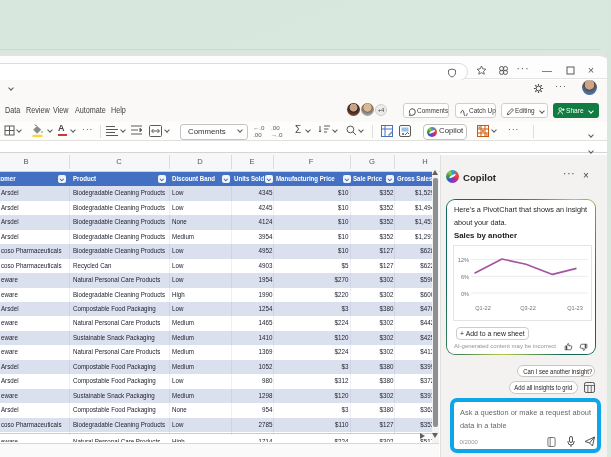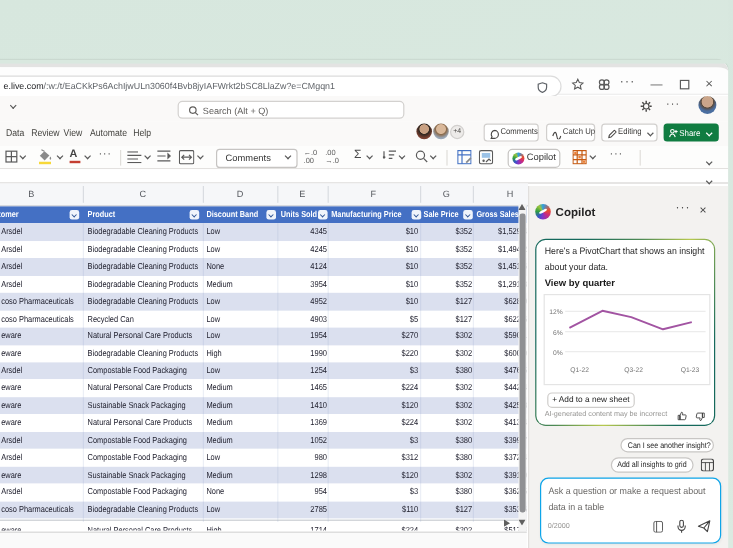--- a/index.html
+++ b/index.html
@@ -57,33 +57,32 @@
 #vsbthumb{position:absolute;left:432.5px;top:178px;width:5px;height:249px;background:#8f9093;border-radius:2px}
 
 #panel{position:absolute;left:439.5px;top:155px;width:167.5px;height:302px;background:#f3f2f0;border-left:1px solid #e1dfdd}
 #card{position:absolute;left:446px;top:198.5px;width:150px;height:156.5px;border-radius:9px;background:linear-gradient(115deg,#15695c 18%,#4e8a55 40%,#b7c94f 58%,#15695c 85%);padding:1.4px}
 #cardin{width:100%;height:100%;background:#fff;border-radius:7.6px;position:relative}
 .ctext{position:absolute;left:6.5px;top:4.5px;font-size:7.8px;line-height:12.3px;color:#262626;white-space:nowrap;transform:scaleX(.935);transform-origin:0 0}
 .ctitle{position:absolute;left:6.5px;top:31.5px;font-size:7.9px;font-weight:bold;color:#1a1a1a}
 #chart{position:absolute;left:5.5px;top:45px;width:139px;height:76.5px;border:1px solid #e4e4e4;background:#fff}
 .chip{position:absolute;height:12.5px;background:#fff;border:1px solid #c8c6c4;border-radius:6.5px;font-size:6.8px;color:#242424;text-align:center;line-height:11.5px;white-space:nowrap}
 .chip span{display:inline-block;transform:scaleX(.87);transform-origin:50% 50%}
-#askbox{position:absolute;left:449.5px;top:397.5px;width:151px;height:55px;background:#fff;border:1px solid #0ea5e9;border-radius:7px;box-shadow:0 1px 2px rgba(0,0,0,.05)}
+#askbox{position:absolute;left:449.5px;top:397.5px;width:151px;height:55px;background:#fff;border:4px solid #0ea5e9;border-radius:7px;box-shadow:0 1px 2px rgba(0,0,0,.05)}
 .ph{position:absolute;left:6.5px;top:4px;font-size:7.8px;line-height:13px;color:#6a6866;white-space:nowrap;transform:scaleX(.95);transform-origin:0 0}
 .tiny{font-size:6px;color:#949391}
 
 .cplogo{position:absolute;border-radius:50%;background:conic-gradient(from 0deg,#2b9fe3,#ea4d2a 75deg,#cc2a7c 125deg,#7e36c9 185deg,#3457c4 225deg,#2f9e41 275deg,#9ec43a 325deg,#2b9fe3 360deg)}
 .cplogo:after{content:"";position:absolute;left:22%;top:42%;width:56%;height:15%;background:#fff;border-radius:40%;transform:rotate(-28deg)}
 </style></head>
 <body>
 <div id="win">
 
 <div id="toolbar">
  <div id="urlpill">
-        <span id="urltxt"><b>e.live.com</b>/:w:/t/EaCKkPs6AchIjwULn3060f4Bvb8jyIAFWrkt2bSC8LlaZw?e=CMgqn1</span>
    <svg style="position:absolute;right:10px;top:4px" width="10" height="10" viewBox="0 0 10 10">
           <path d="M5 1l3.5 1.2v2.6c0 2-1.6 3.6-3.5 4.2-1.9-.6-3.5-2.2-3.5-4.2V2.2z" fill="none" stroke="#5f6368" stroke-width="1"></path>
         </svg>
  </div>
  <svg class="abs" style="left:476px;top:9px" width="11" height="11" viewBox="0 0 11 11">
         <path d="M5.5 1l1.3 2.8 3 .4-2.2 2 .6 3L5.5 7.7 2.8 9.2l.6-3-2.2-2 3-.4z" fill="none" stroke="#5a5a5a" stroke-width=".9"></path>
       </svg>
  <svg class="abs" style="left:498px;top:9px" width="11" height="11" viewBox="0 0 11 11">
         <circle cx="3.6" cy="3.6" r="2.1" fill="none" stroke="#5a5a5a"></circle>
         <circle cx="7.4" cy="3.6" r="2.1" fill="none" stroke="#5a5a5a"></circle>
@@ -93,27 +92,20 @@
  <div class="bico" style="left:516px;top:6px;letter-spacing:1px">···</div>
  <div class="bico" style="left:540px">—</div>
  <svg class="abs" style="left:566px;top:10px" width="9" height="9" viewBox="0 0 9 9">
         <rect x="1" y="1" width="7" height="7" fill="none" stroke="#5a5a5a"></rect>
       </svg>
  <div class="bico" style="left:584px;font-size:11px">×</div>
 </div>
 
 <div id="appheader"></div>
 <div class="rchev" style="left:9px;top:36px"></div>
-<div id="searchbox">
-  <svg class="abs" style="left:8px;top:3.5px" width="9" height="9" viewBox="0 0 9 9">
-        <circle cx="3.7" cy="3.7" r="2.7" fill="none" stroke="#605e5c"></circle>
-        <path d="M5.8 5.8L8 8" stroke="#605e5c"></path>
-      </svg>
-  <span class="abs" style="left:20px;top:3px;font-size:7.6px;color:#605e5c">Search (Alt + Q)</span>
-</div>
 <svg class="abs" style="left:533px;top:33px" width="11" height="11" viewBox="0 0 24 24">
       <circle cx="12" cy="12" r="5" fill="none" stroke="#494847" stroke-width="2"></circle>
       <g stroke="#494847" stroke-width="2.6">
         <path d="M12 2v4M12 18v4M2 12h4M18 12h4M4.9 4.9l2.8 2.8M16.3 16.3l2.8 2.8M4.9 19.1l2.8-2.8M16.3 7.7l2.8-2.8"></path>
       </g>
     </svg>
 <div class="abs" style="left:555px;top:31px;font-size:9px;color:#494847;letter-spacing:1px">···</div>
 <div class="avatar" style="left:582px;top:30px;width:15px;height:15px;background:radial-gradient(circle at 50% 32%,#caa58a 36%,#5a4a3c 40%,#4a6ea0 62%)"></div>
 
 <div id="menubar"></div>
@@ -450,21 +442,21 @@
 <div class="abs" style="left:0px;top:442.6px;width:439px;height:14.4px;background:#fafafa;border-top:1px solid #d8d8d8"></div>
 
 <div id="panel"></div>
 <div class="cplogo" style="left:446px;top:170px;width:13px;height:13px"></div>
 <div class="abs" style="left:463px;top:171.5px;font-size:9.6px;font-weight:bold;color:#242424">Copilot</div>
 <div class="abs" style="left:563px;top:167.5px;font-size:10px;color:#424242;letter-spacing:.8px">···</div>
 <div class="abs" style="left:583px;top:170px;font-size:10px;color:#424242">×</div>
 <div id="card">
     <div id="cardin">
   <div class="ctext">Here's a PivotChart that shows an insight<br>about your data.</div>
-  <div class="ctitle">View by quarter</div>
+  <div class="ctitle">Sales by another</div>
   <div id="chart">
     <svg width="139" height="76" viewBox="0 0 139 76">
       <path d="M17 13.5h117M17 30.3h117M17 47.1h117" stroke="#ececec" stroke-width="1"></path>
       <text x="15" y="16" font-size="5.6" fill="#737373" text-anchor="end" font-family="Liberation Sans">12%</text>
       <text x="15" y="32.8" font-size="5.6" fill="#737373" text-anchor="end" font-family="Liberation Sans">6%</text>
       <text x="15" y="49.6" font-size="5.6" fill="#737373" text-anchor="end" font-family="Liberation Sans">0%</text>
       <text x="29" y="64" font-size="5.6" fill="#737373" text-anchor="middle" font-family="Liberation Sans">Q1-22</text>
       <text x="74" y="64" font-size="5.6" fill="#737373" text-anchor="middle" font-family="Liberation Sans">Q3-22</text>
       <text x="121" y="64" font-size="5.6" fill="#737373" text-anchor="middle" font-family="Liberation Sans">Q1-23</text>
       <polyline points="20.5,27.3 48,13 72,18.3 98.5,28.4 122.5,22.4" fill="none" stroke="#a254a2" stroke-width="1.6" stroke-linejoin="round"></polyline>

